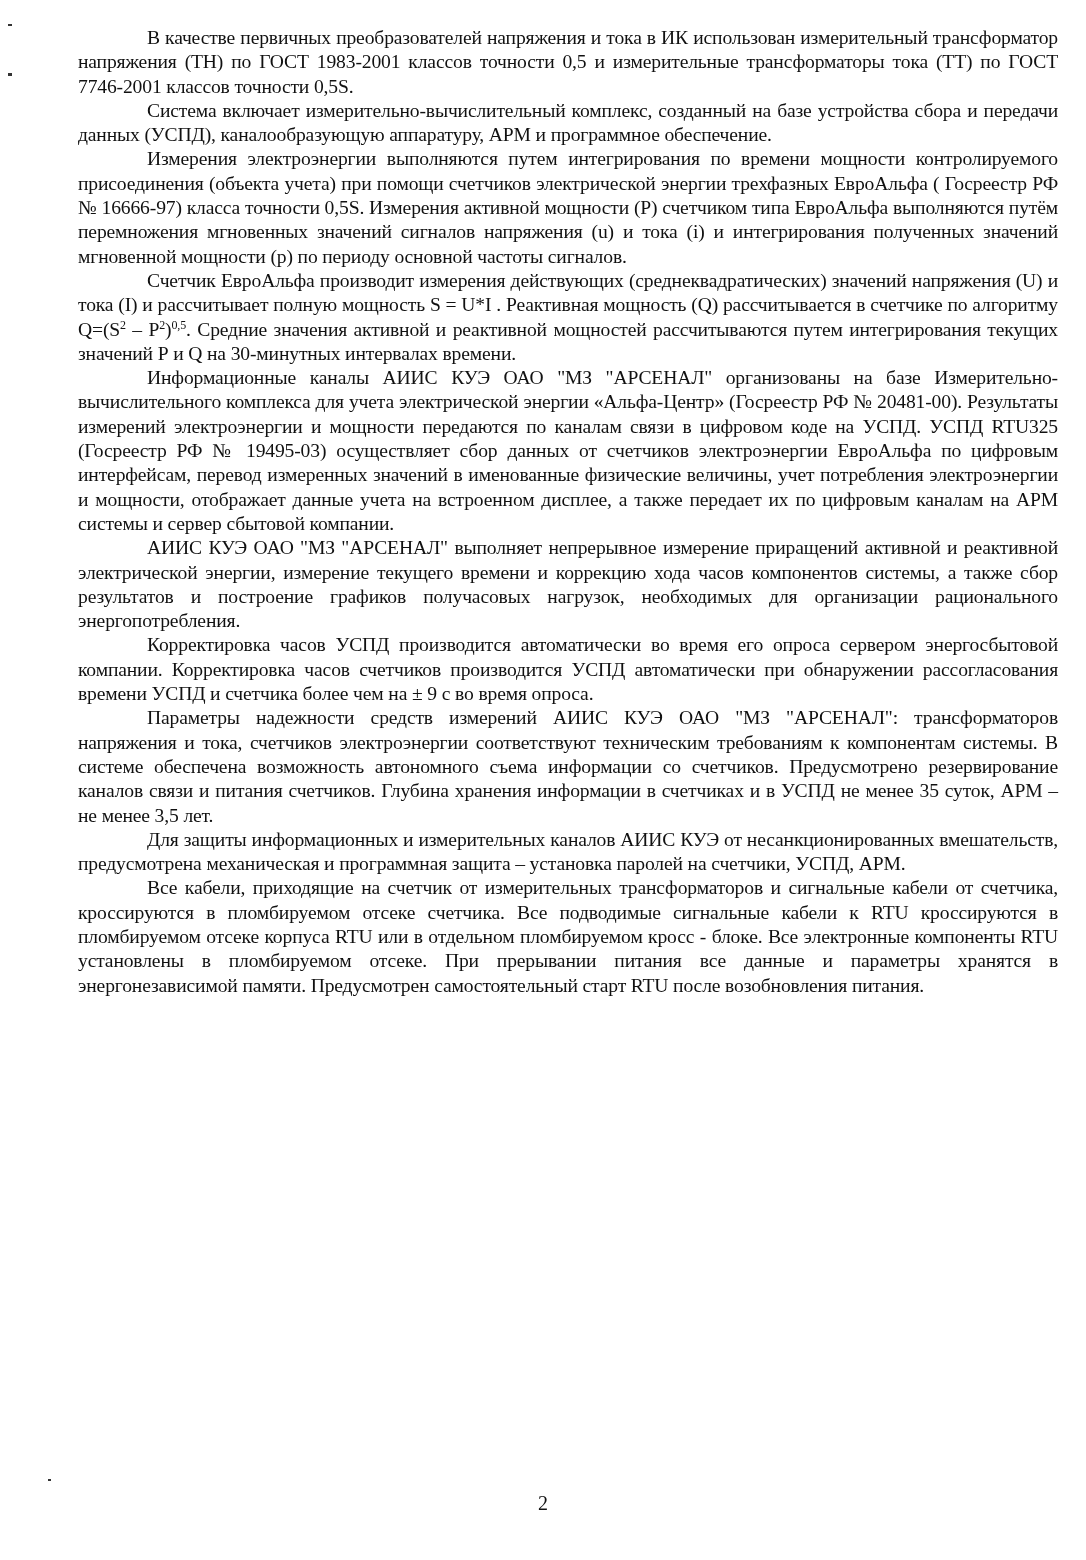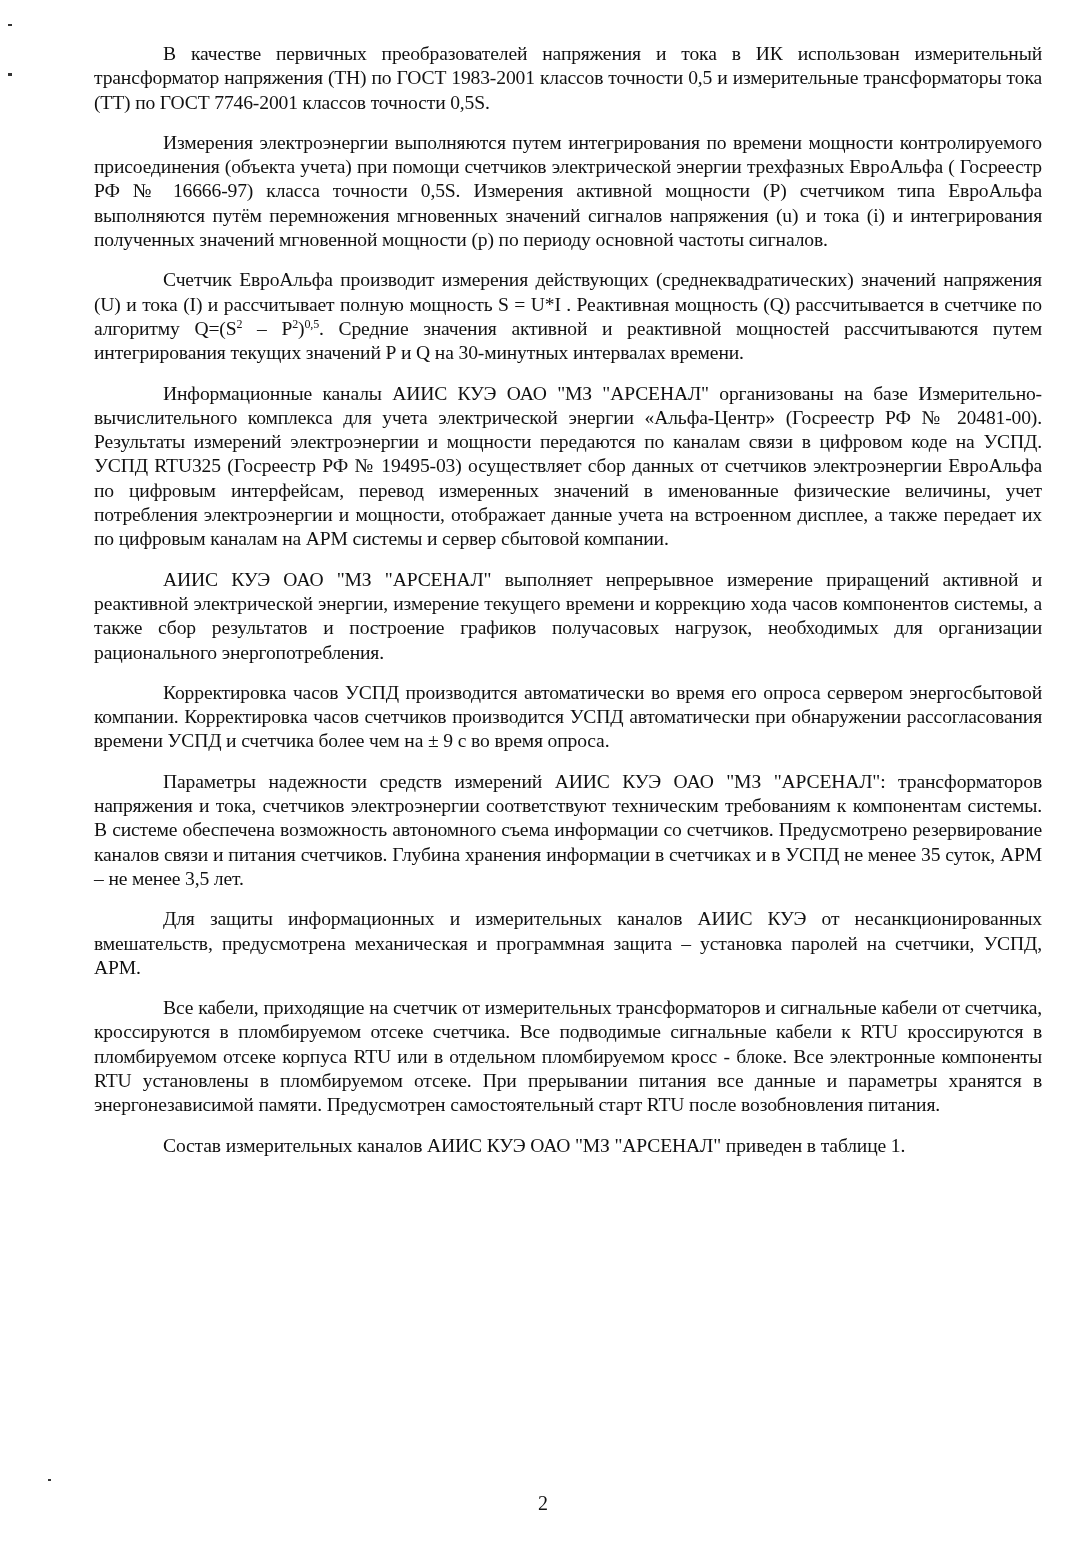--- a/index.html
+++ b/index.html
@@ -19,21 +19,21 @@
       position: absolute;
       left: 78px;
       top: 26px;
       width: 980px;
     }
     .para {
       font-size: 19.6px;
       line-height: 24.3px;
       text-align: justify;
       text-indent: 69px;
-      margin: 16px;
+      margin: 0;
       letter-spacing: -0.15px;
       word-spacing: 0px;
       font-family: Liberation Serif, serif;
     }
     sup {
       font-size: 12px;
       line-height: 0;
       vertical-align: 7px;
     }
     .page-number {
@@ -51,24 +51,24 @@
   </style>
 </head>
 <body>
 
 <div class="speck" style="left:8px;top:24px;width:4px;height:2px;"></div>
 <div class="speck" style="left:8px;top:73px;width:4px;height:3px;"></div>
 <div class="speck" style="left:48px;top:1479px;width:3px;height:2px;"></div>
 
 <div class="page">
   <p class="para">В качестве первичных преобразователей напряжения и тока в ИК использован измерительный трансформатор напряжения (ТН) по ГОСТ 1983-2001 классов точности 0,5 и измерительные трансформаторы тока (ТТ) по ГОСТ 7746-2001 классов точности 0,5S.</p>
+  <p class="para">Система включает  измерительно-вычислительный комплекс, созданный на базе устройства сбора и передачи данных (УСПД), каналообразующую аппаратуру, АРМ и программное обеспечение.</p>
   <p class="para">Измерения электроэнергии выполняются путем интегрирования по времени мощности контролируемого присоединения (объекта учета) при помощи  счетчиков электрической энергии трехфазных ЕвроАльфа ( Госреестр РФ № 16666-97) класса точности 0,5S. Измерения активной мощности (Р) счетчиком типа ЕвроАльфа выполняются путём перемножения мгновенных значений сигналов напряжения (u) и тока (i) и интегрирования полученных значений мгновенной мощности (p) по периоду основной частоты сигналов.</p>
   <p class="para"><span>Счетчик ЕвроАльфа производит измерения действующих (среднеквадратических) значений напряжения (U) и тока (I) и рассчитывает полную мощность S = U*I . Реактивная мощность (Q) рассчитывается в счетчике по алгоритму Q=(S</span><sup>2</sup><span> – P</span><sup>2</sup><span>)</span><sup>0,5</sup><span>. Средние значения активной и реактивной мощностей рассчитываются  путем  интегрирования текущих значений Р и Q на 30-минутных интервалах времени.</span></p>
   <p class="para">Информационные каналы АИИС КУЭ ОАО "МЗ "АРСЕНАЛ" организованы на базе Измерительно-вычислительного комплекса для учета электрической энергии «Альфа-Центр» (Госреестр  РФ № 20481-00). Результаты измерений электроэнергии и мощности передаются по каналам связи в цифровом  коде на  УСПД. УСПД RTU325 (Госреестр РФ № 19495-03) осуществляет сбор данных от счетчиков электроэнергии ЕвроАльфа по цифровым интерфейсам, перевод измеренных значений в именованные физические величины, учет потребления электроэнергии и мощности, отображает данные учета на встроенном дисплее, а также передает их по цифровым каналам на АРМ системы и сервер сбытовой компании.</p>
   <p class="para">АИИС КУЭ ОАО "МЗ "АРСЕНАЛ" выполняет непрерывное измерение приращений активной и реактивной  электрической энергии, измерение текущего времени и коррекцию хода часов компонентов системы, а также сбор результатов и   построение графиков получасовых нагрузок, необходимых для организации рационального энергопотребления.</p>
   <p class="para">Корректировка часов УСПД производится автоматически во время его опроса сервером энергосбытовой компании. Корректировка часов счетчиков производится УСПД автоматически при обнаружении рассогласования времени УСПД и счетчика более чем на ± 9 с во время опроса.</p>
   <p class="para">Параметры надежности средств измерений АИИС КУЭ ОАО "МЗ "АРСЕНАЛ": трансформаторов напряжения и тока, счетчиков электроэнергии соответствуют техническим требованиям к компонентам системы. В системе обеспечена возможность автономного съема информации со счетчиков. Предусмотрено резервирование каналов связи и питания счетчиков. Глубина хранения информации в счетчиках и в УСПД не менее 35 суток, АРМ – не менее 3,5 лет.</p>
   <p class="para">Для защиты информационных и измерительных каналов АИИС КУЭ от несанкционированных вмешательств, предусмотрена механическая  и программная защита  – установка паролей на счетчики, УСПД, АРМ.</p>
   <p class="para">Все кабели, приходящие на счетчик от измерительных трансформаторов и сигнальные кабели от счетчика, кроссируются в пломбируемом отсеке счетчика. Все подводимые сигнальные кабели к RTU кроссируются в пломбируемом отсеке корпуса RTU или в отдельном пломбируемом кросс - блоке. Все электронные компоненты RTU установлены в пломбируемом отсеке. При прерывании питания все данные и параметры хранятся в энергонезависимой памяти. Предусмотрен самостоятельный старт RTU после возобновления питания.</p>
-  <p class="para">Состав измерительных каналов АИИС КУЭ ОАО "МЗ "АРСЕНАЛ" приведен в таблице 1.</p>
 </div>
 
 <div class="page-number">2</div>
 
 </body></html>

